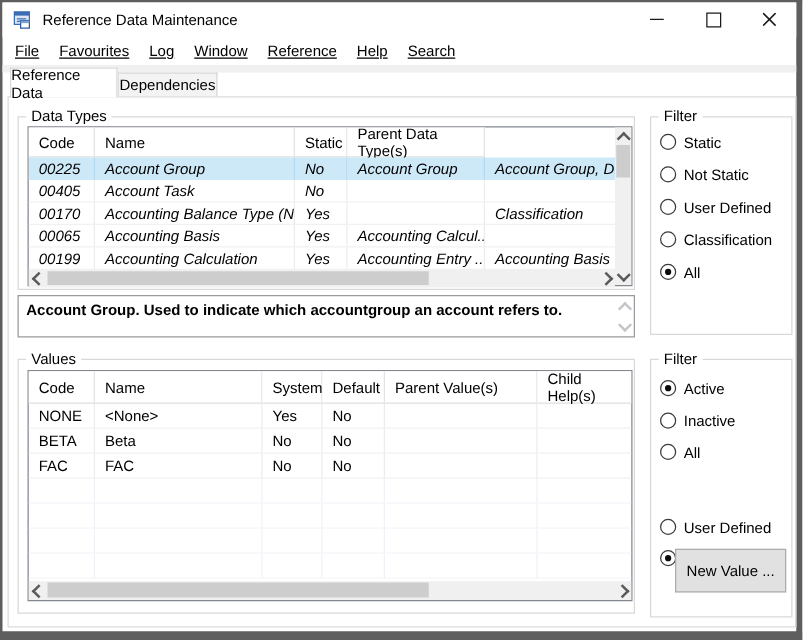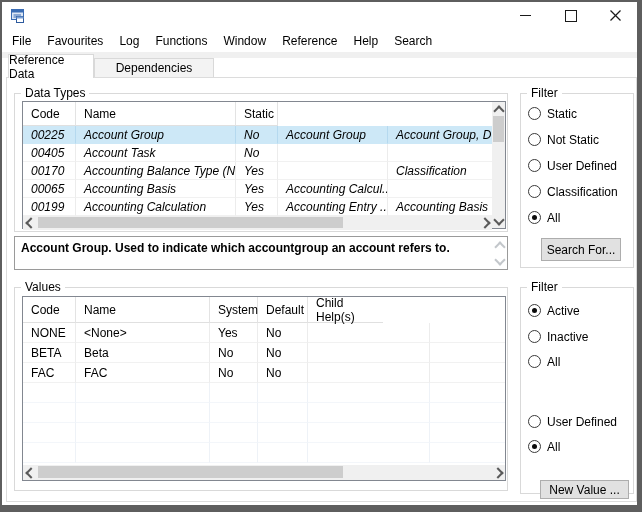--- a/index.html
+++ b/index.html
@@ -9,26 +9,26 @@
   
   .frame{background:#5e5e5e;}
   
   #titlebar{left:2px;top:2px;width:635px;height:28px;background:#fff;display:flex;align-items:center;}
   #title-text{margin-left:8px;}
   .capbtn{position:absolute;top:1px;width:45px;height:29px;display:flex;align-items:center;justify-content:center;}
   .min-glyph{width:11px;height:1px;background:#1a1a1a;}
   .max-glyph{width:10px;height:10px;border:1px solid #1a1a1a;}
   
   #menubar{left:4px;top:30px;width:630px;height:22px;display:flex;align-items:center;}
-  .menu-item{padding:0 8px;line-height:22px;cursor:default;}
+  .menu-item{padding:0 8px;line-height:22px;cursor:default;text-decoration:underline;}
   #menu-strip-band{left:2px;top:52px;width:635px;height:6px;background:#f0f0f0;}
   
   .tab{box-sizing:border-box;border:1px solid #d9d9d9;border-bottom:none;display:flex;align-items:center;justify-content:center;}
   #tab-active{left:8px;top:54px;width:86px;height:24px;background:#fff;z-index:3;}
-  #tab-inactive{left:94px;top:58px;width:120px;height:19px;background:#f3f3f3;z-index:1;}
+  #tab-inactive{left:94px;top:58px;width:80px;height:19px;background:#f3f3f3;z-index:1;}
   #tab-panel{left:6px;top:77px;width:629px;height:423px;border:1px solid #dcdcdc;background:#fff;z-index:2;}
   
   .groupbox{box-sizing:border-box;border:1px solid #d9d9d9;background:#fff;z-index:4;}
   .group-label{position:absolute;top:-8px;left:6px;background:#fff;padding:0 4px;line-height:14px;}
   
   .lv{box-sizing:border-box;border:1px solid #828790;background:#fff;z-index:5;display:flex;}
   .lv-main{display:flex;flex-direction:column;}
   .lv-header{display:flex;}
   .hcell{box-sizing:border-box;padding-left:8px;display:flex;align-items:center;
          border-right:1px solid #e3e3e3;border-bottom:1px solid #e0e0e0;background:#fff;}
@@ -85,39 +85,39 @@
     <span style="margin-left:8px;display:flex;">
       <svg width="16" height="16" viewBox="0 0 16 16">
         <rect x="1.5" y="1.5" width="12" height="10" fill="#dce6f4" stroke="#3a6db4"></rect>
         <rect x="1.5" y="1.5" width="12" height="3" fill="#3a6db4"></rect>
         <line x1="3.5" y1="7" x2="11" y2="7" stroke="#3a6db4"></line>
         <line x1="3.5" y1="9" x2="9" y2="9" stroke="#3a6db4"></line>
         <rect x="6.5" y="8.5" width="7" height="6" fill="#ffffff" stroke="#2d5a9e"></rect>
         <rect x="6.5" y="8.5" width="7" height="2" fill="#7aa0d4"></rect>
       </svg>
     </span>
+    <span id="title-text">Reference Data Maintenance</span>
   </div>
   <div class="capbtn" style="left:503px;">
     <span class="min-glyph"></span>
   </div>
   <div class="capbtn" style="left:548px;">
     <span class="max-glyph"></span>
   </div>
   <div class="capbtn" style="left:593px;">
     <svg width="11" height="11" viewBox="0 0 11 11">
       <line x1="0.5" y1="0.5" x2="10.5" y2="10.5" stroke="#1a1a1a" stroke-width="1.2"></line>
       <line x1="10.5" y1="0.5" x2="0.5" y2="10.5" stroke="#1a1a1a" stroke-width="1.2"></line>
     </svg>
   </div>
 
   <div class="abs" id="menubar">
     <span class="menu-item">File</span>
     <span class="menu-item">Favourites</span>
     <span class="menu-item">Log</span>
-    <span class="menu-item">Functions</span>
     <span class="menu-item">Window</span>
     <span class="menu-item">Reference</span>
     <span class="menu-item">Help</span>
     <span class="menu-item">Search</span>
   </div>
   <div class="abs" id="menu-strip-band"></div>
 
   <div class="abs tab" id="tab-active">
     <span>Reference Data</span>
   </div>
@@ -129,20 +129,21 @@
   <div class="abs groupbox" style="left:14px;top:93px;width:494px;height:139px;">
     <span class="group-label">Data Types</span>
   </div>
 
   <div class="abs lv" style="left:22px;top:101px;width:484px;height:128px;">
     <div class="lv-main" style="width:469px;">
       <div class="lv-header">
         <div class="hcell dt-h dt-c0">Code</div>
         <div class="hcell dt-h dt-c1">Name</div>
         <div class="hcell dt-h dt-c2">Static</div>
+        <div class="hcell dt-h dt-c3">Parent Data Type(s)</div>
       </div>
       <div class="tr dt-row selected">
         <div class="td dt-c0">00225</div>
         <div class="td dt-c1">Account Group</div>
         <div class="td dt-c2">No</div>
         <div class="td dt-c3">Account Group</div>
         <div class="td dt-c4">Account Group, D..</div>
       </div>
       <div class="tr dt-row">
         <div class="td dt-c0">00405</div>
@@ -207,20 +208,21 @@
     <span class="group-label">Values</span>
   </div>
 
   <div class="abs lv" style="left:22px;top:296px;width:484px;height:185px;">
     <div class="lv-main" style="width:482px;">
       <div class="lv-header">
         <div class="hcell v-h v-c0">Code</div>
         <div class="hcell v-h v-c1">Name</div>
         <div class="hcell v-h v-c2">System</div>
         <div class="hcell v-h v-c3">Default</div>
+        <div class="hcell v-h v-c4">Parent Value(s)</div>
         <div class="hcell v-h v-c5">Child Help(s)</div>
       </div>
       <div class="tr v-row">
         <div class="td v-c0">NONE</div>
         <div class="td v-c1">&lt;None&gt;</div>
         <div class="td v-c2">Yes</div>
         <div class="td v-c3">No</div>
         <div class="td v-c4"></div>
         <div class="td v-c5"></div>
       </div>
@@ -301,23 +303,20 @@
     </div>
     <div class="radio-row" style="top:90px;">
       <span class="rb"></span>
       <span class="rb-label">Classification</span>
     </div>
     <div class="radio-row" style="top:116px;">
       <span class="rb on"></span>
       <span class="rb-label">All</span>
     </div>
   </div>
-  <div class="abs btn" style="left:541px;top:238px;width:80px;height:23px;">
-    <span>Search For...</span>
-  </div>
 
   <div class="abs groupbox" style="left:520px;top:287px;width:114px;height:207px;">
     <span class="group-label">Filter</span>
     <div class="radio-row" style="top:15px;">
       <span class="rb on"></span>
       <span class="rb-label">Active</span>
     </div>
     <div class="radio-row" style="top:41px;">
       <span class="rb"></span>
       <span class="rb-label">Inactive</span>
@@ -328,17 +327,17 @@
     </div>
     <div class="radio-row" style="top:126px;">
       <span class="rb"></span>
       <span class="rb-label">User Defined</span>
     </div>
     <div class="radio-row" style="top:151px;">
       <span class="rb on"></span>
       <span class="rb-label">All</span>
     </div>
   </div>
-  <div class="abs btn" style="left:540px;top:480px;width:89px;height:19px;">
+  <div class="abs btn" style="left:540px;top:439px;width:89px;height:35px;">
     <span>New Value ...</span>
   </div>
 
 </div>
 
 </body></html>

